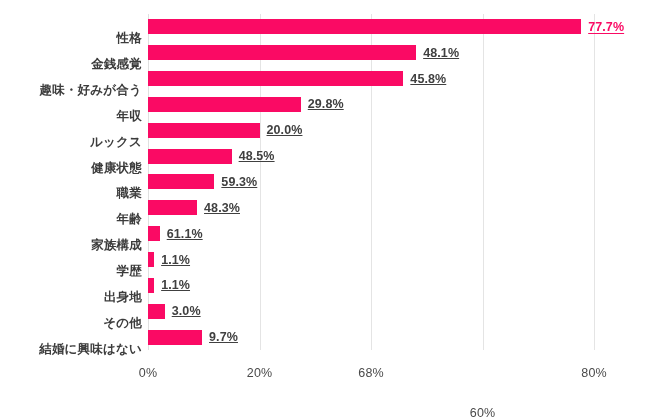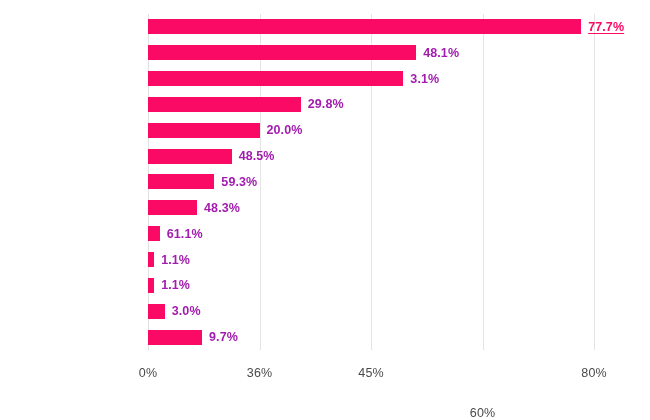--- a/index.html
+++ b/index.html
@@ -55,25 +55,26 @@
     display: flex;
     align-items: center;
   }
   .bar {
     height: 15px;
     background: #fa0a64;
     flex: 0 0 auto;
   }
   .bar-value {
     font-size: 12.5px;
-    color: #a21caf;
+    color: #404040;
     font-weight: bold;
     margin-left: 7px;
     white-space: nowrap;
     letter-spacing: 0.1px;
+    text-decoration: underline;
   }
   .bar-value.highlight {
     color: #fa0a64;
     text-decoration: underline;
     text-underline-offset: 2px;
   }
 
   
   .cat-labels {
     position: absolute;
@@ -131,21 +132,21 @@
         <div class="bar-row" style="top: 0px;">
           <div class="bar" style="width: 433.178px; background: rgb(250, 10, 100);"></div>
           <span class="bar-value highlight">77.7%</span>
         </div>
         <div class="bar-row" style="top: 25.8462px;">
           <div class="bar" style="width: 268.158px; background: rgb(250, 10, 100);"></div>
           <span class="bar-value">48.1%</span>
         </div>
         <div class="bar-row" style="top: 51.6923px;">
           <div class="bar" style="width: 255.335px; background: rgb(250, 10, 100);"></div>
-          <span class="bar-value">3.1%</span>
+          <span class="bar-value">45.8%</span>
         </div>
         <div class="bar-row" style="top: 77.5385px;">
           <div class="bar" style="width: 152.755px; background: rgb(250, 10, 100);"></div>
           <span class="bar-value">29.8%</span>
         </div>
         <div class="bar-row" style="top: 103.385px;">
           <div class="bar" style="width: 111.5px; background: rgb(250, 10, 100);"></div>
           <span class="bar-value">20.0%</span>
         </div>
         <div class="bar-row" style="top: 129.231px;">
@@ -176,22 +177,37 @@
           <div class="bar" style="width: 16.725px; background: rgb(250, 10, 100);"></div>
           <span class="bar-value">3.0%</span>
         </div>
         <div class="bar-row" style="top: 310.154px;">
           <div class="bar" style="width: 54.0775px; background: rgb(250, 10, 100);"></div>
           <span class="bar-value">9.7%</span>
         </div>
       </div>
   </div>
 
+  <div class="cat-labels" id="cat-labels">
+      <div class="cat-label" style="top: 0px;">性格</div>
+      <div class="cat-label" style="top: 25.8462px;">金銭感覚</div>
+      <div class="cat-label" style="top: 51.6923px;">趣味・好みが合う</div>
+      <div class="cat-label" style="top: 77.5385px;">年収</div>
+      <div class="cat-label" style="top: 103.385px;">ルックス</div>
+      <div class="cat-label" style="top: 129.231px;">健康状態</div>
+      <div class="cat-label" style="top: 155.077px;">職業</div>
+      <div class="cat-label" style="top: 180.923px;">年齢</div>
+      <div class="cat-label" style="top: 206.769px;">家族構成</div>
+      <div class="cat-label" style="top: 232.615px;">学歴</div>
+      <div class="cat-label" style="top: 258.462px;">出身地</div>
+      <div class="cat-label" style="top: 284.308px;">その他</div>
+      <div class="cat-label" style="top: 310.154px;">結婚に興味はない</div>
+    </div>
 
   <div class="x-ticks" id="x-ticks">
       <div class="x-tick" style="left: 0px;">0%</div>
-      <div class="x-tick" style="left: 111.5px;">36%</div>
-      <div class="x-tick" style="left: 223px;">45%</div>
+      <div class="x-tick" style="left: 111.5px;">20%</div>
+      <div class="x-tick" style="left: 223px;">68%</div>
       <div class="x-tick" style="left: 334.5px; margin-top: 40px;">60%</div>
       <div class="x-tick" style="left: 446px;">80%</div>
     </div>
 
 </div>
 
 </body></html>

